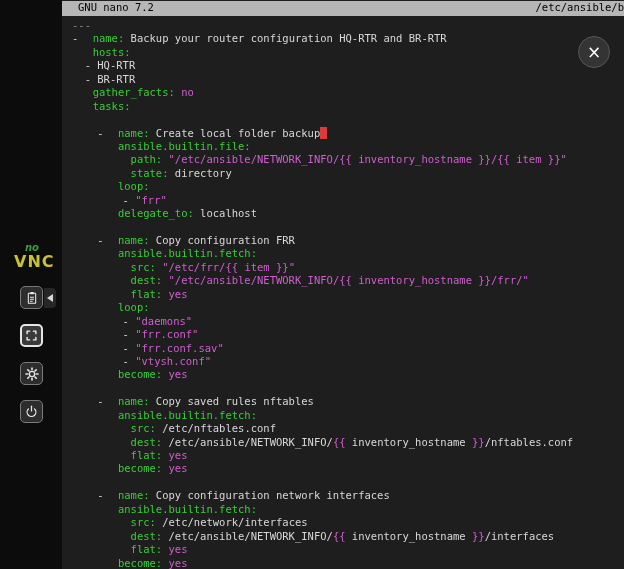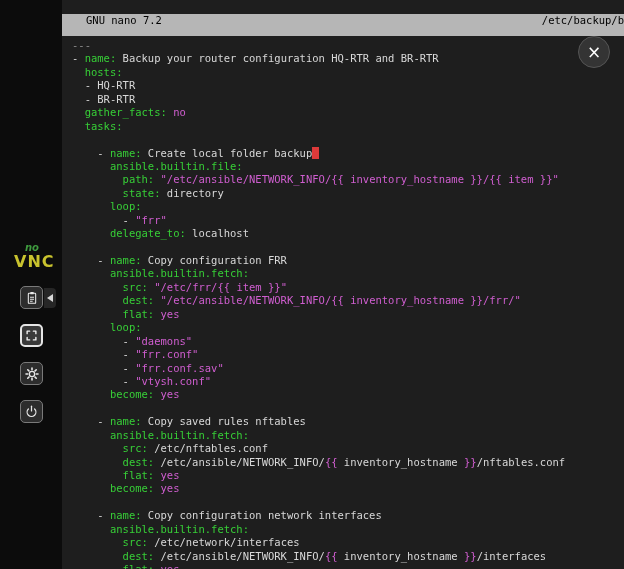--- a/index.html
+++ b/index.html
@@ -16,28 +16,28 @@
           border-radius:0 4px 4px 0;display:flex;align-items:center;justify-content:center;cursor:pointer;}
   .tri{width:0;height:0;border-top:4px solid transparent;border-bottom:4px solid transparent;
        border-right:6px solid #d8d8d8;}
   .vbtn{position:absolute;left:20px;width:23px;height:23px;padding:0;background:#2d2d2d;
         border:1px solid #7a7a7a;border-radius:5px;display:flex;align-items:center;justify-content:center;cursor:pointer;}
   .vbtn.active{border:2px solid #e6e6e6;background:#3a3a3a;}
   .vbtn svg{display:block;}
 
   
   .terminal{position:absolute;left:62px;top:0;width:562px;height:569px;background:#1e1e1e;}
-  .nano-titlebar{margin-top:14px;height:22px;background:#b6b6b6;color:#000;
+  .nano-titlebar{margin-top:1px;height:15px;background:#b6b6b6;color:#000;
         font-size:10.5px;line-height:13px;display:flex;justify-content:space-between;
-        padding-left:24px;white-space:pre;overflow:hidden;}
+        padding-left:16px;white-space:pre;overflow:hidden;}
   .nano-titlebar .file{text-align:right;}
   .editor{padding:3px 0 0 10px;font-size:10.5px;line-height:13.45px;white-space:pre;}
   .line{height:13.45px;}
   .c-text{color:var(--c-text,#d8d8d8);}
-  .c-key{color:var(--c-key,#37cf37);}
+  .c-key{color:var(--c-key,#37cf37);margin-left:8px;}
   .c-str{color:var(--c-str,#d05ed0);}
   .c-dim{color:var(--c-dim,#8f8f8f);}
   .c-cursor{background:var(--c-cursor,#dd3a3a);color:var(--c-cursor,#dd3a3a);}
 
   
   .close-overlay{position:absolute;left:578px;top:36px;width:32px;height:32px;border-radius:50%;
         background:#343434;border:1px solid #555;color:#fff;display:flex;align-items:center;
         justify-content:center;cursor:pointer;z-index:3;padding:0;}
   .close-overlay span{font-family:"DejaVu Sans","Liberation Sans",sans-serif;font-size:17px;line-height:1;}
 </style>
@@ -84,21 +84,21 @@
       <svg width="15" height="15" viewBox="0 0 24 24" fill="none" stroke="#e8e8e8" stroke-width="2" stroke-linecap="round">
         <path d="M7.05 8.05 A7 7 0 1 0 16.95 8.05"></path>
         <path d="M12 3.5 V11"></path>
       </svg>
     </button>
   </aside>
 
   <main class="terminal">
     <header class="nano-titlebar">
       <span>GNU nano 7.2</span>
-      <span class="file">/etc/backup/b</span>
+      <span class="file">/etc/ansible/b</span>
     </header>
     <div class="editor"><div class="line"><span class="c-dim">---</span></div><div class="line"><span class="c-text">- </span><span class="c-key">name:</span><span class="c-text"> Backup your router configuration HQ-RTR and BR-RTR</span></div><div class="line"><span class="c-text">  </span><span class="c-key">hosts:</span></div><div class="line"><span class="c-text">  - HQ-RTR</span></div><div class="line"><span class="c-text">  - BR-RTR</span></div><div class="line"><span class="c-text">  </span><span class="c-key">gather_facts:</span><span class="c-text"> </span><span class="c-str">no</span></div><div class="line"><span class="c-text">  </span><span class="c-key">tasks:</span></div><div class="line"> </div><div class="line"><span class="c-text">    - </span><span class="c-key">name:</span><span class="c-text"> Create local folder backup</span><span class="c-cursor"> </span></div><div class="line"><span class="c-text">      </span><span class="c-key">ansible.builtin.file:</span></div><div class="line"><span class="c-text">        </span><span class="c-key">path:</span><span class="c-text"> </span><span class="c-str">"/etc/ansible/NETWORK_INFO/{{ inventory_hostname }}/{{ item }}"</span></div><div class="line"><span class="c-text">        </span><span class="c-key">state:</span><span class="c-text"> directory</span></div><div class="line"><span class="c-text">      </span><span class="c-key">loop:</span></div><div class="line"><span class="c-text">        - </span><span class="c-str">"frr"</span></div><div class="line"><span class="c-text">      </span><span class="c-key">delegate_to:</span><span class="c-text"> localhost</span></div><div class="line"> </div><div class="line"><span class="c-text">    - </span><span class="c-key">name:</span><span class="c-text"> Copy configuration FRR</span></div><div class="line"><span class="c-text">      </span><span class="c-key">ansible.builtin.fetch:</span></div><div class="line"><span class="c-text">        </span><span class="c-key">src:</span><span class="c-text"> </span><span class="c-str">"/etc/frr/{{ item }}"</span></div><div class="line"><span class="c-text">        </span><span class="c-key">dest:</span><span class="c-text"> </span><span class="c-str">"/etc/ansible/NETWORK_INFO/{{ inventory_hostname }}/frr/"</span></div><div class="line"><span class="c-text">        </span><span class="c-key">flat:</span><span class="c-text"> </span><span class="c-str">yes</span></div><div class="line"><span class="c-text">      </span><span class="c-key">loop:</span></div><div class="line"><span class="c-text">        - </span><span class="c-str">"daemons"</span></div><div class="line"><span class="c-text">        - </span><span class="c-str">"frr.conf"</span></div><div class="line"><span class="c-text">        - </span><span class="c-str">"frr.conf.sav"</span></div><div class="line"><span class="c-text">        - </span><span class="c-str">"vtysh.conf"</span></div><div class="line"><span class="c-text">      </span><span class="c-key">become:</span><span class="c-text"> </span><span class="c-str">yes</span></div><div class="line"> </div><div class="line"><span class="c-text">    - </span><span class="c-key">name:</span><span class="c-text"> Copy saved rules nftables</span></div><div class="line"><span class="c-text">      </span><span class="c-key">ansible.builtin.fetch:</span></div><div class="line"><span class="c-text">        </span><span class="c-key">src:</span><span class="c-text"> /etc/nftables.conf</span></div><div class="line"><span class="c-text">        </span><span class="c-key">dest:</span><span class="c-text"> /etc/ansible/NETWORK_INFO/</span><span class="c-str">{{</span><span class="c-text"> inventory_hostname </span><span class="c-str">}}</span><span class="c-text">/nftables.conf</span></div><div class="line"><span class="c-text">        </span><span class="c-key">flat:</span><span class="c-text"> </span><span class="c-str">yes</span></div><div class="line"><span class="c-text">      </span><span class="c-key">become:</span><span class="c-text"> </span><span class="c-str">yes</span></div><div class="line"> </div><div class="line"><span class="c-text">    - </span><span class="c-key">name:</span><span class="c-text"> Copy configuration network interfaces</span></div><div class="line"><span class="c-text">      </span><span class="c-key">ansible.builtin.fetch:</span></div><div class="line"><span class="c-text">        </span><span class="c-key">src:</span><span class="c-text"> /etc/network/interfaces</span></div><div class="line"><span class="c-text">        </span><span class="c-key">dest:</span><span class="c-text"> /etc/ansible/NETWORK_INFO/</span><span class="c-str">{{</span><span class="c-text"> inventory_hostname </span><span class="c-str">}}</span><span class="c-text">/interfaces</span></div><div class="line"><span class="c-text">        </span><span class="c-key">flat:</span><span class="c-text"> </span><span class="c-str">yes</span></div><div class="line"><span class="c-text">      </span><span class="c-key">become:</span><span class="c-text"> </span><span class="c-str">yes</span></div></div>
   </main>
 
   <button class="close-overlay">
     <span>×</span>
   </button>
 
 </div>
 

